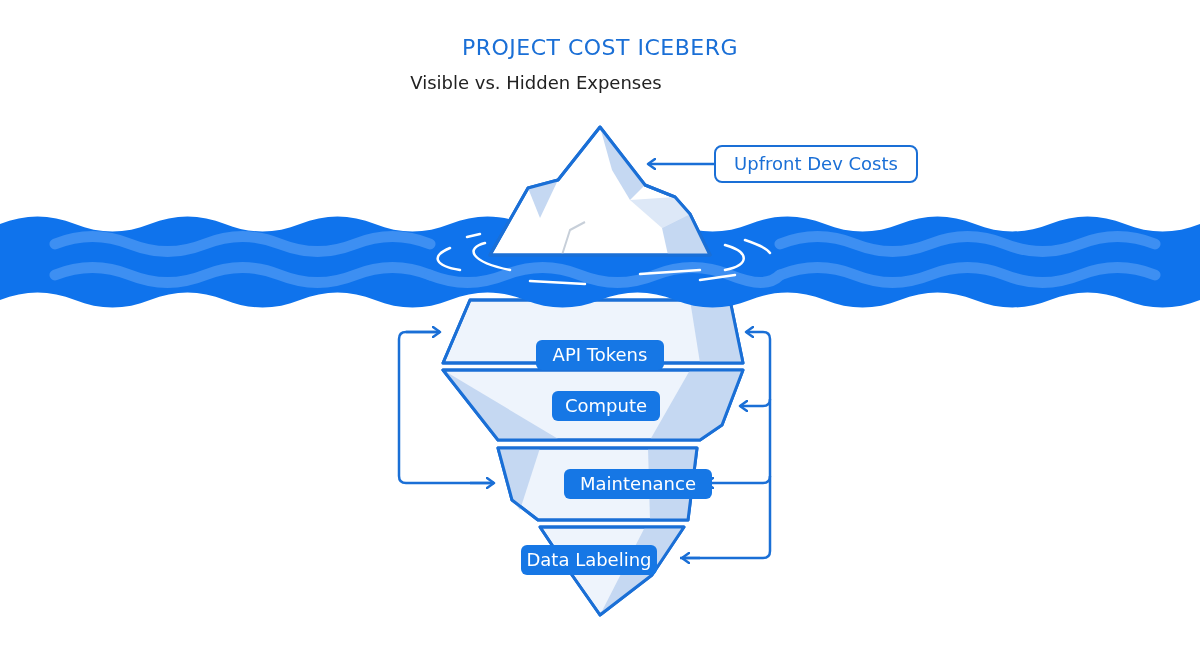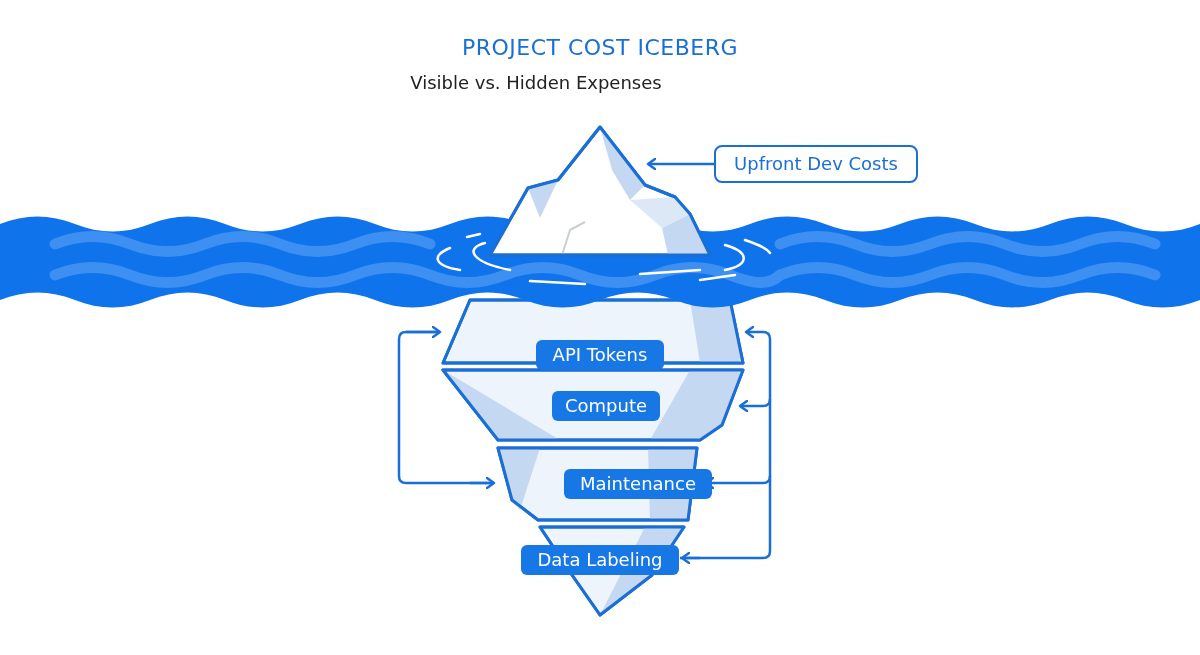--- a/index.html
+++ b/index.html
@@ -88,13 +88,13 @@
   <path d="M770,399 Q770,406 763,406 L740,406" fill="none" stroke="#1a6fd6" stroke-width="2.5" marker-end="url(#ah)"></path>
   <path d="M770,476 Q770,483 763,483 L706,483" fill="none" stroke="#1a6fd6" stroke-width="2.5" marker-end="url(#ah)"></path>
   <path d="M700,558 L682,558" stroke="#1a6fd6" stroke-width="2.5" marker-end="url(#ah)"></path>
 </svg>
 
 <div class="callout">Upfront Dev Costs</div>
 
 <div class="label" style="left:536px; top:317px; width:128px;margin-top:23px;">API Tokens</div>
 <div class="label" style="left:552px; top:391px; width:108px;">Compute</div>
 <div class="label" style="left:526px; top:469px; width:148px;margin-left:38px;">Maintenance</div>
-<div class="label" style="left:521px; top:545px; width:158px;">Data Labeling</div>
+<div class="label" style="left:521px; top:545px; width:136px;">Data Labeling</div>
 
 </body></html>

